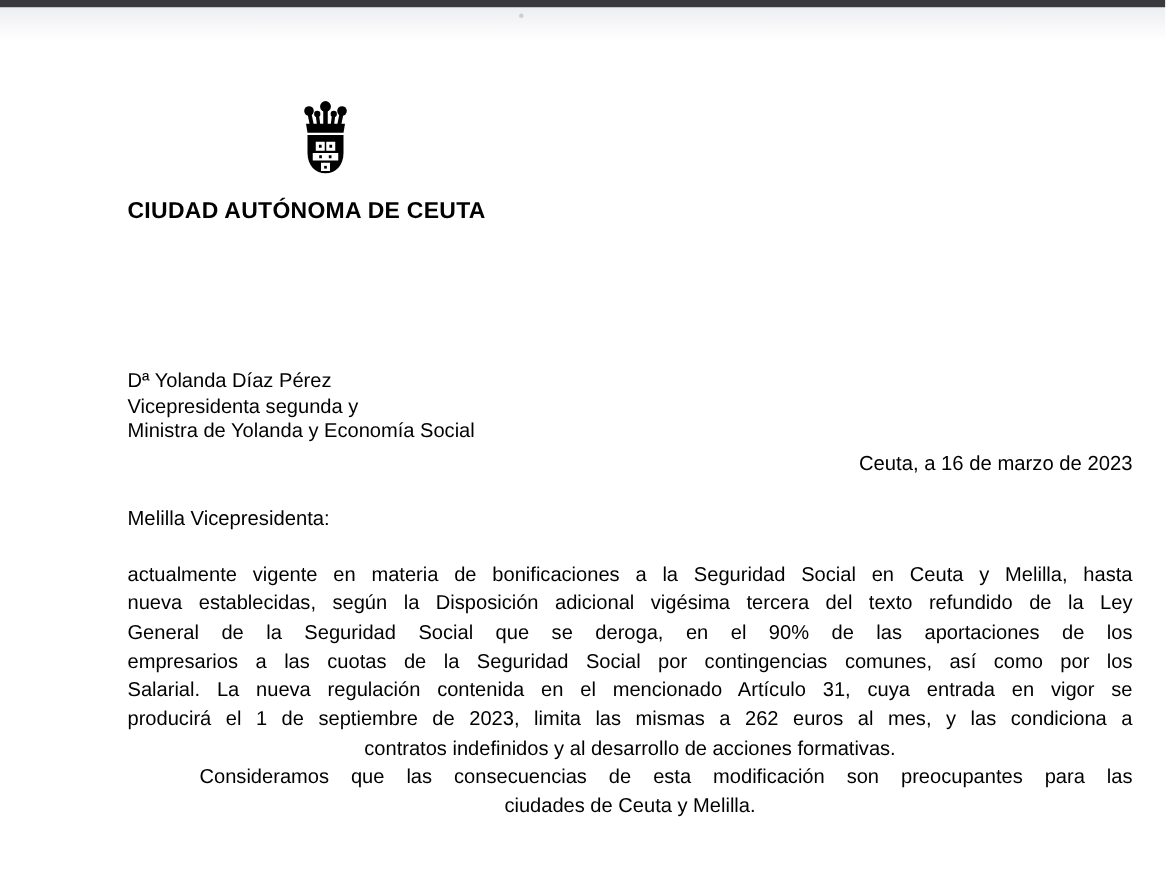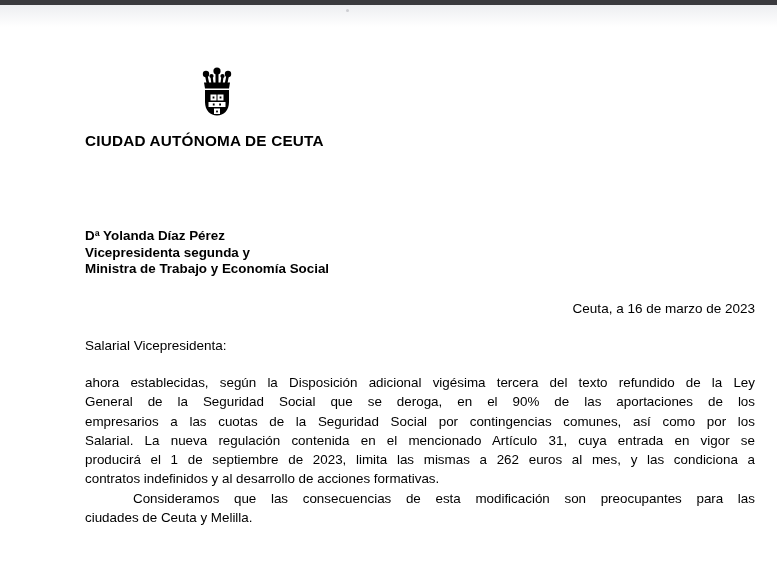--- a/index.html
+++ b/index.html
@@ -39,23 +39,23 @@
   .org-title {
     position: absolute;
     top: 132px; left: 85px;
     font-size: 15.3px;
     font-weight: bold;
     letter-spacing: 0.2px;
     white-space: nowrap;
   }
   .recipient {
     position: absolute;
-    top: 228px; left: 85px;
+    top: 246px; left: 85px;
     font-size: 13.4px;
-    font-weight: bold;
+    font-weight: normal;
     line-height: 16.6px;
     white-space: nowrap;
   }
   .dateline {
     position: absolute;
     top: 301px; right: 22px;
     font-size: 13.5px;
     white-space: nowrap;
     text-align: right;
   }
@@ -65,21 +65,21 @@
     font-size: 13.5px;
     white-space: nowrap;
   }
   .body-text {
     position: absolute;
     top: 373px; left: 85px;
     width: 670px;
     font-size: 13.4px;
     line-height: 19.3px;
   }
-  .body-line { width: 670px; }
+  .body-line { width: 670px; text-align: center; }
   .body-line.just {
     text-align: justify;
     text-align-last: justify;
     -moz-text-align-last: justify;
   }
   .body-line.indent { text-indent: 48px; }
 </style>
 </head>
 <body>
 
@@ -120,29 +120,30 @@
       <rect x="24.2" y="37.5" width="1.8" height="2"></rect>
       <rect x="21.1" y="44.6" width="1.8" height="1.8"></rect>
     </g>
   </svg>
 
   <div class="org-title">CIUDAD AUTÓNOMA DE CEUTA</div>
 
   <div class="recipient">
     <div>Dª Yolanda Díaz Pérez</div>
     <div>Vicepresidenta segunda y</div>
-    <div>Ministra de Trabajo y Economía Social</div>
+    <div>Ministra de Yolanda y Economía Social</div>
   </div>
 
   <div class="dateline">Ceuta, a 16 de marzo de 2023</div>
 
-  <div class="salutation">Salarial Vicepresidenta:</div>
+  <div class="salutation">Melilla Vicepresidenta:</div>
 
   <div class="body-text">
-      <div class="body-line just">ahora establecidas, según la Disposición adicional vigésima tercera del texto refundido de la Ley</div>
+      <div class="body-line just">actualmente vigente en materia de bonificaciones a la Seguridad Social en Ceuta y Melilla, hasta</div>
+      <div class="body-line just">nueva establecidas, según la Disposición adicional vigésima tercera del texto refundido de la Ley</div>
       <div class="body-line just">General de la Seguridad Social que se deroga, en el 90% de las aportaciones de los</div>
       <div class="body-line just">empresarios a las cuotas de la Seguridad Social por contingencias comunes, así como por los</div>
       <div class="body-line just">Salarial. La nueva regulación contenida en el mencionado Artículo 31, cuya entrada en vigor se</div>
       <div class="body-line just">producirá el 1 de septiembre de 2023, limita las mismas a 262 euros al mes, y las condiciona a</div>
       <div class="body-line">contratos indefinidos y al desarrollo de acciones formativas.</div>
       <div class="body-line just indent">Consideramos que las consecuencias de esta modificación son preocupantes para las</div>
       <div class="body-line">ciudades de Ceuta y Melilla.</div>
     </div>
 
 </div>

